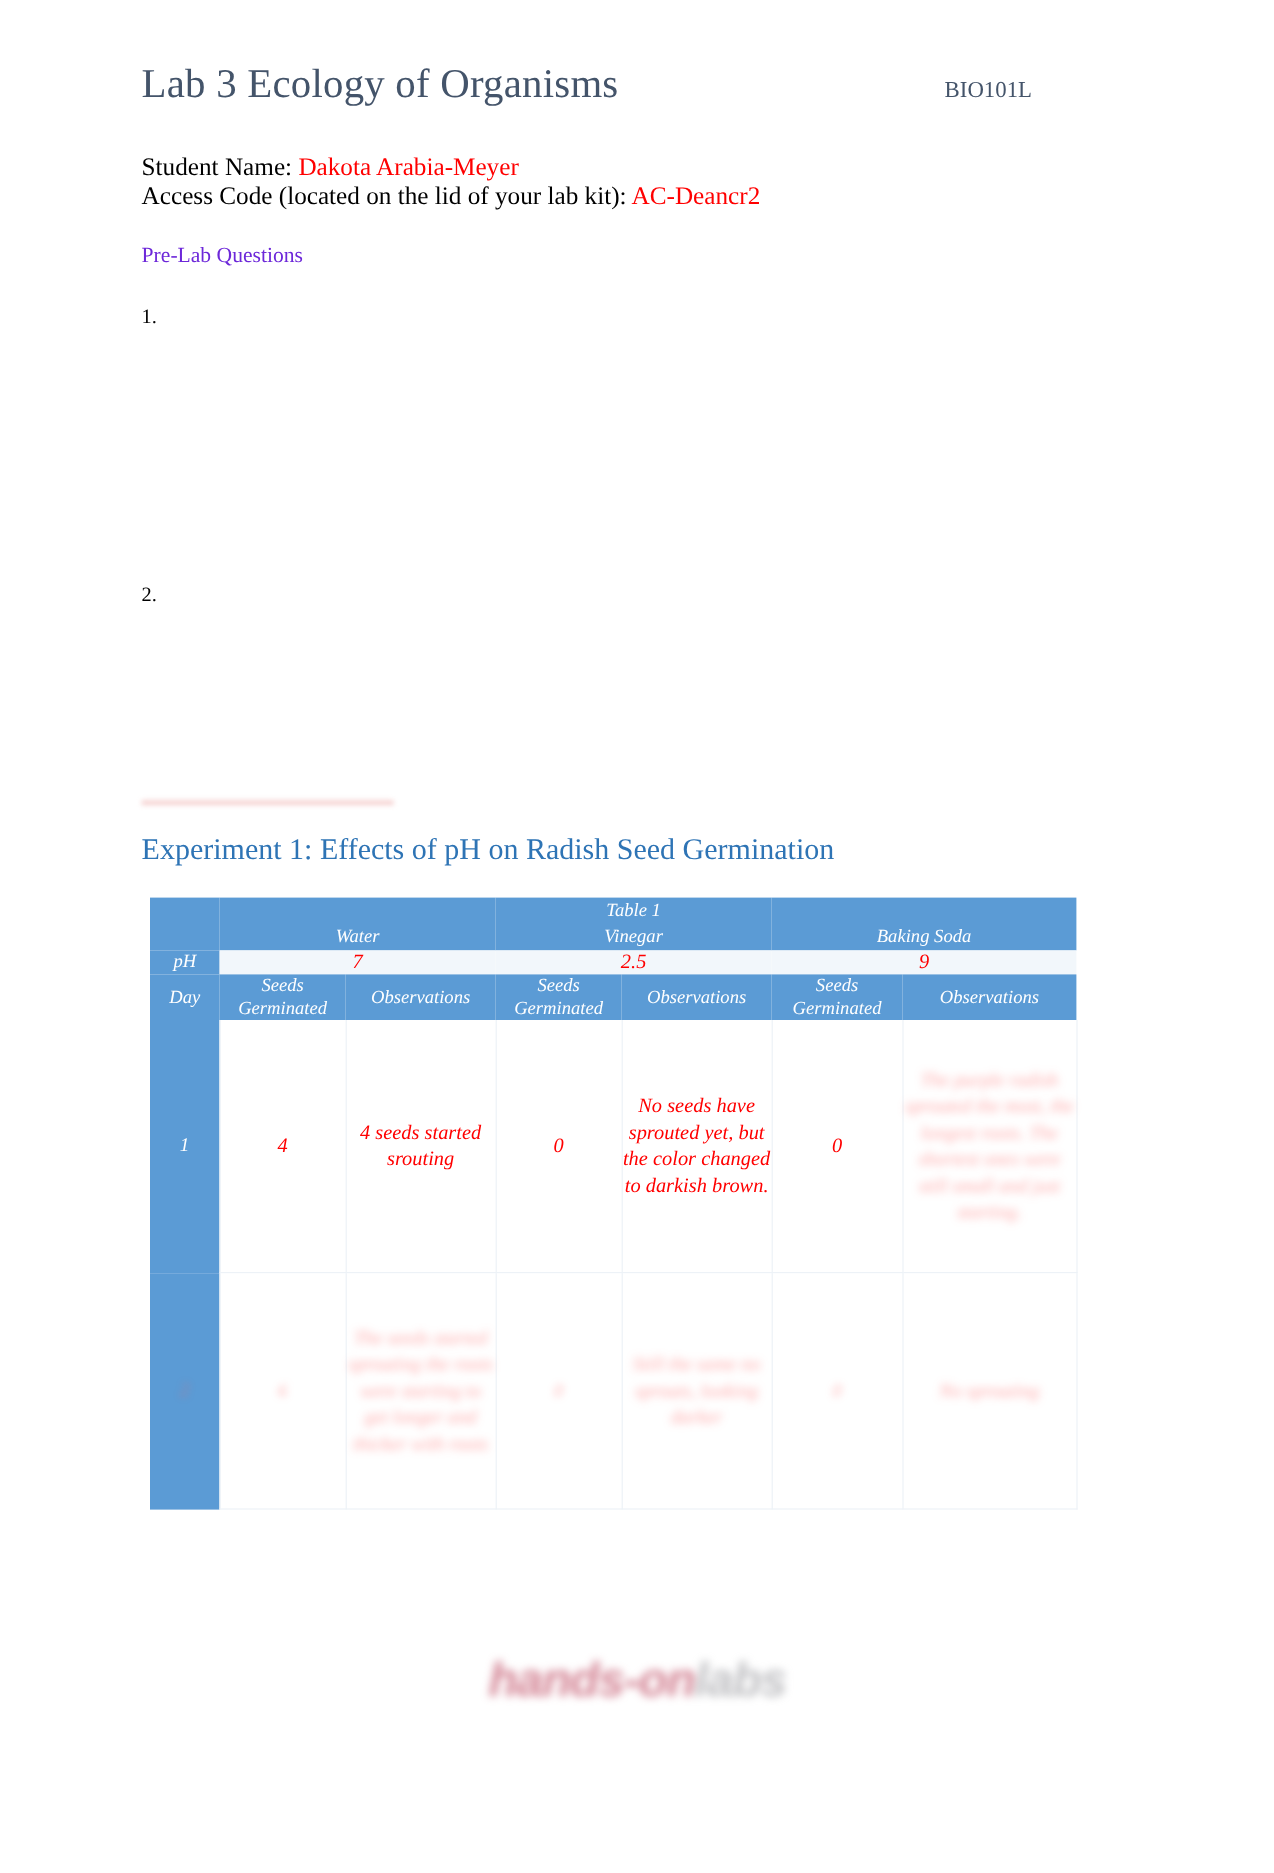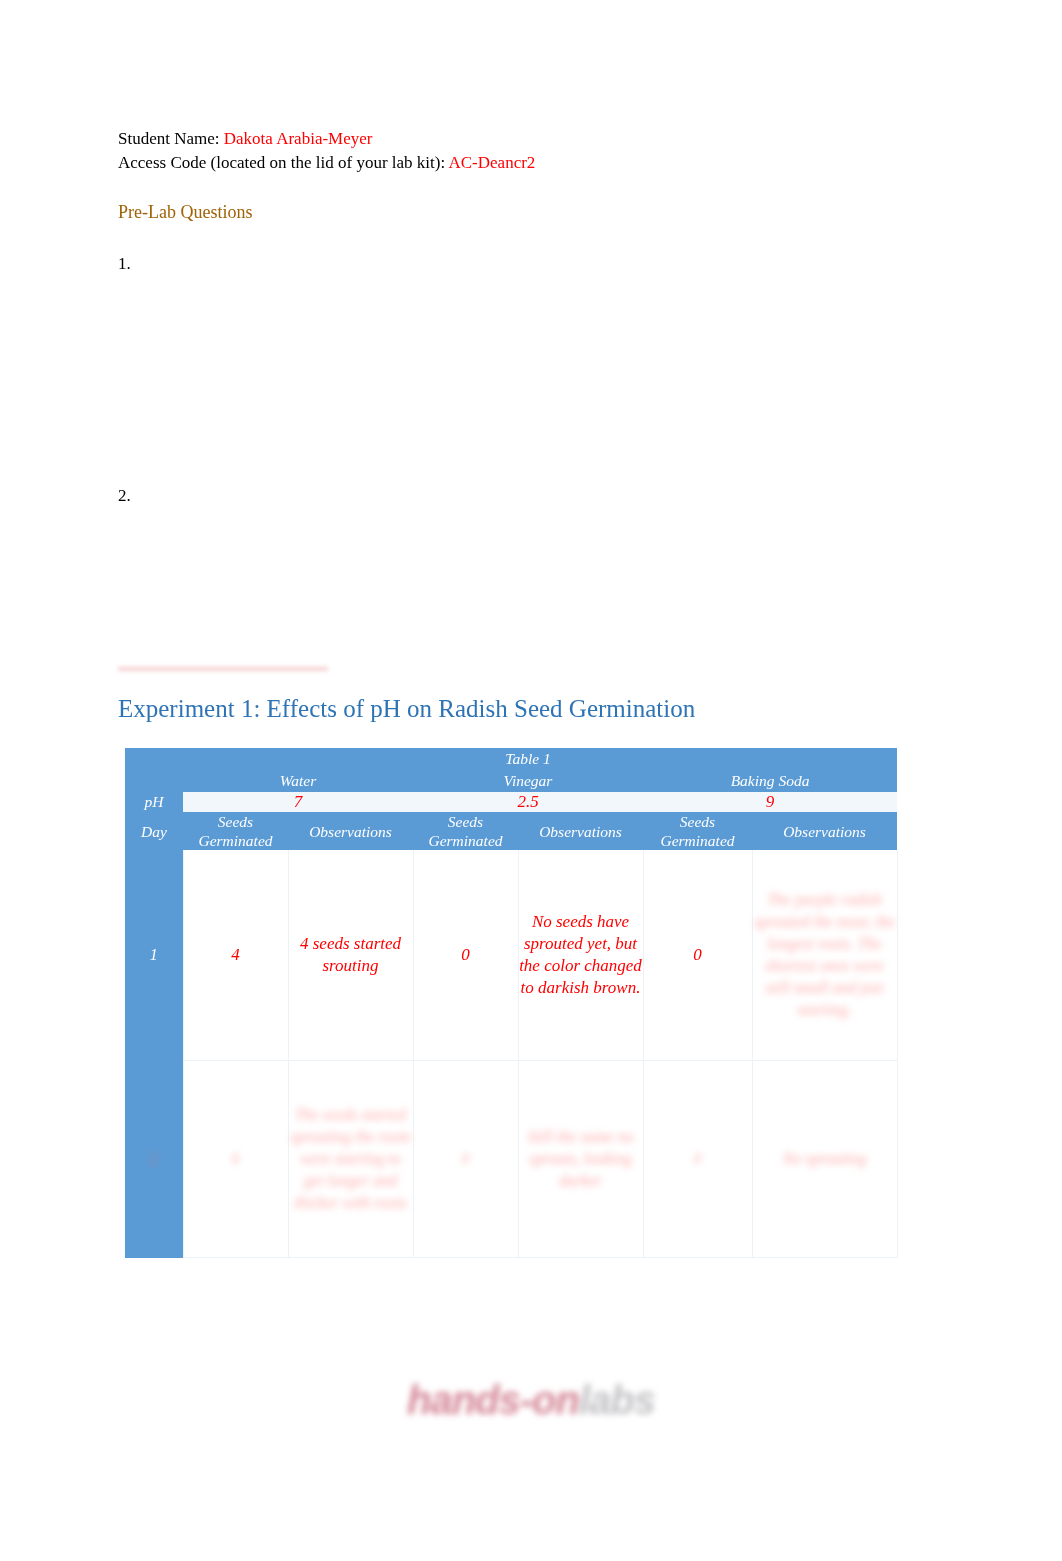--- a/index.html
+++ b/index.html
@@ -41,32 +41,32 @@
     font-size: 19px;
     color: #44546A;
     white-space: nowrap;
     padding-right: 48px;
   }
 
   .id-block {
     position: absolute;
     left: 118px;
     top: 127px;
-    font-size: 17px;
+    font-size: 21px;
     line-height: 24px;
   }
   .id-line { white-space: nowrap; }
   .answer-red { color: #FF0000; }
 
   .prelab-heading {
     position: absolute;
     left: 118px;
     top: 202px;
     font-size: 18px;
-    color: #a16207;
+    color: #6d28d9;
   }
 
   .qlist {
     position: absolute;
     left: 118px;
     top: 252px;
     width: 775px;
   }
   .q-item {
     position: relative;
@@ -233,20 +233,24 @@
     font-style: italic;
     color: rgba(140, 140, 145, 0.55);
     letter-spacing: -1px;
   }
 </style>
 </head>
 <body>
 
 <div id="page">
 
+  <div class="doc-header">
+    <div class="doc-title">Lab 3 Ecology of Organisms</div>
+    <div class="course-code">BIO101L</div>
+  </div>
 
   <div class="id-block">
     <div class="id-line">
       <span>Student Name:</span>
       <span class="answer-red">Dakota Arabia-Meyer</span>
     </div>
     <div class="id-line">
       <span>Access Code (located on the lid of your lab kit):</span>
       <span class="answer-red">AC-Deancr2</span>
     </div>

